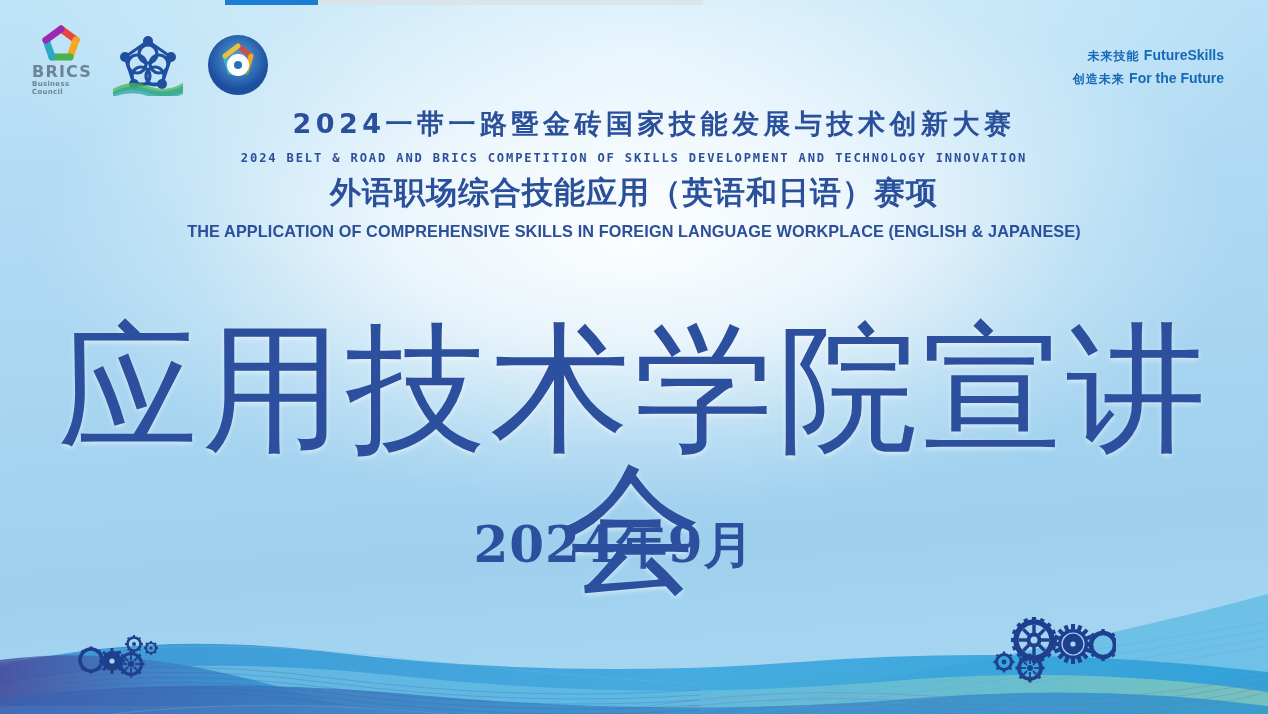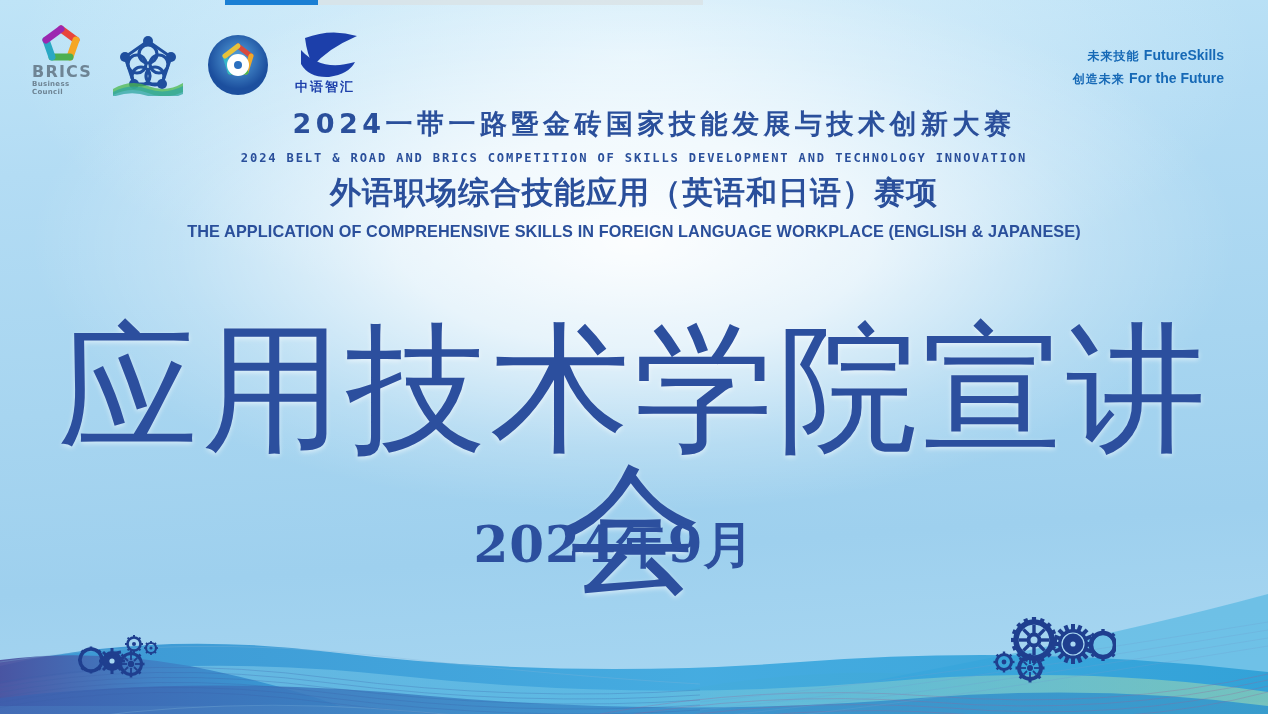--- a/index.html
+++ b/index.html
@@ -155,27 +155,20 @@
           <path d="M44 22 L39 38" stroke="#f0a92b"></path>
           <path d="M39 38 L23 38" stroke="#4cb84c"></path>
           <path d="M23 38 L18 22" stroke="#35b6c9"></path>
           <path d="M18 22 L31 12" stroke="#e8c23a"></path>
         </g>
         <circle cx="31" cy="31" r="11" fill="#ffffff"></circle>
         <circle cx="31" cy="31" r="4" fill="#2a6fbf"></circle>
       </svg>
     </div>
 
-    <div class="logo logo-zyzh">
-      <svg width="78" height="50" viewBox="0 0 78 50">
-        <path d="M14 8 Q40 -2 66 6 Q52 12 40 20 Q30 27 22 36 Q16 24 14 8 Z" fill="#1c3faa"></path>
-        <path d="M10 20 Q30 42 64 32 Q58 44 38 47 Q18 48 10 34 Z" fill="#1c3faa"></path>
-      </svg>
-      <div class="zh">中语智汇</div>
-    </div>
   </div>
 
   <div id="slogan">
     <div class="ln">
       <span class="cn">未来技能</span>
       <span class="en">FutureSkills</span>
     </div>
     <div class="ln">
       <span class="cn">创造未来</span>
       <span class="en">For the Future</span>

